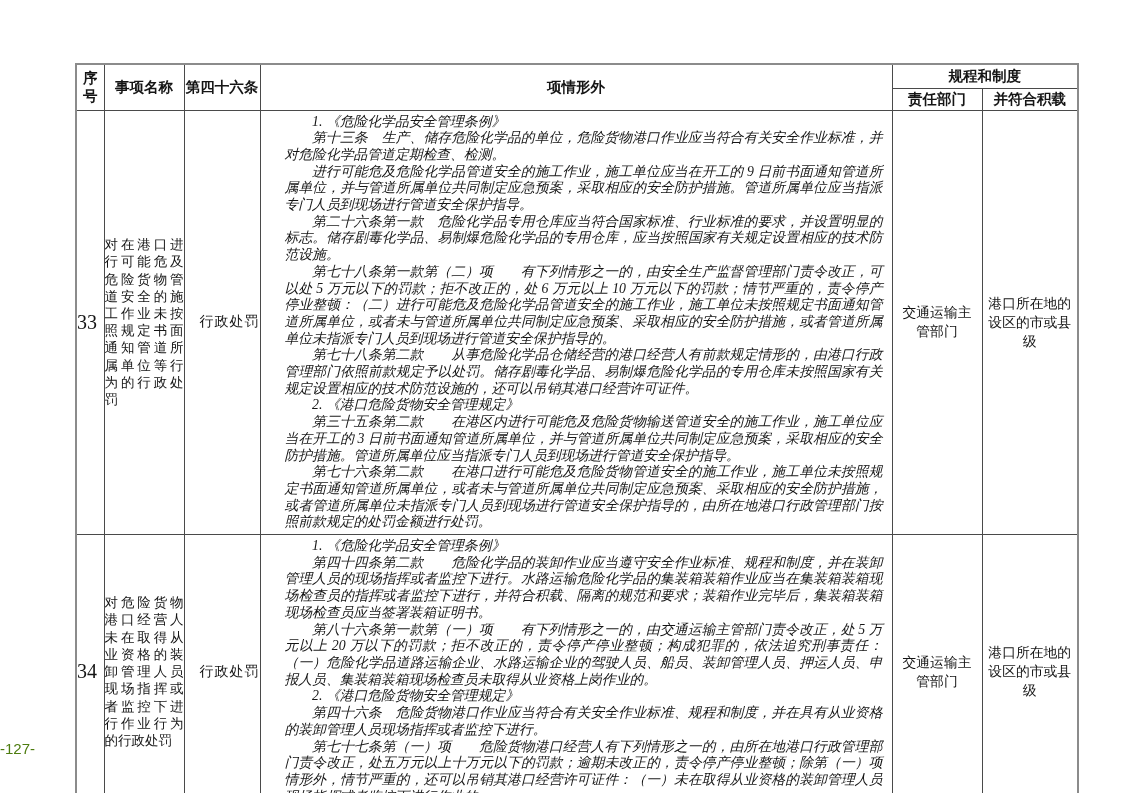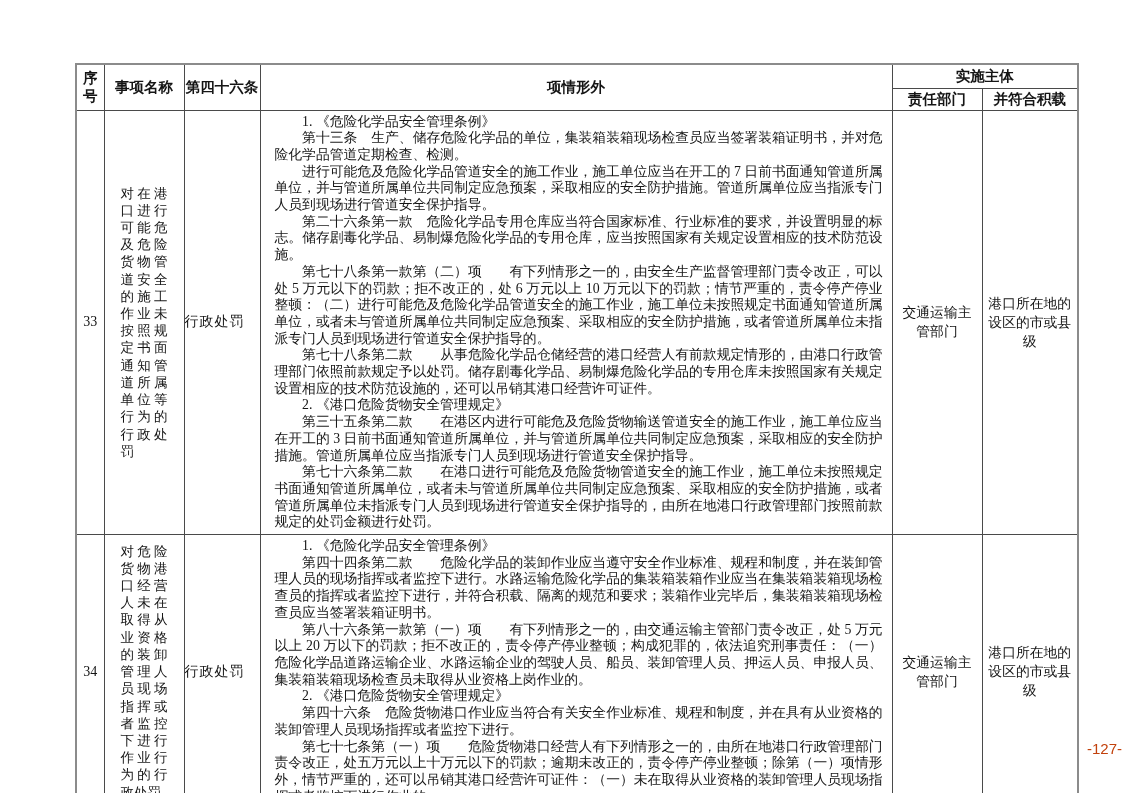--- a/index.html
+++ b/index.html
@@ -14,75 +14,75 @@
     border:2px solid #8b8b8b;
   }
   .doc-table th, .doc-table td { border:1px solid #4a4a4a; overflow:hidden; }
   .doc-table thead th {
     font-weight:bold; font-size:14.5px; text-align:center; vertical-align:middle;
     padding:1px 0; line-height:1.25;
   }
   tr.hrow1 { height:24px; } tr.hrow2 { height:22px; }
   th.h-seq { line-height:1.15; font-size:14px; }
   .row-33 { height:357px; } .row-34 { height:248px; }
-  td.c-seq { text-align:center; vertical-align:middle; font-size:14px; }
+  td.c-seq { vertical-align:middle; font-size:20px; }
   td.c-item {
-    font-size:13.5px; line-height:17.2px; padding:4px 16px; vertical-align:middle;
+    font-size:13.5px; line-height:17.2px; padding:4px 0; vertical-align:middle;
     text-align:justify;
   }
-  td.c-type { text-align:left; vertical-align:middle; font-size:14px; letter-spacing:1px; }
-  td.c-basis { vertical-align:middle; padding:3px 9px 3px 14px; }
+  td.c-type { text-align:right; vertical-align:middle; font-size:14px; letter-spacing:1px; }
+  td.c-basis { vertical-align:middle; padding:3px 9px 3px 24px;font-style:italic; }
   .basis p {
     font-size:13.8px; line-height:16.7px; text-indent:2em; text-align:justify;
     word-break:break-all;
   }
   td.c-dept, td.c-level {
     text-align:center; vertical-align:middle; font-size:13.8px; line-height:19px;
     padding:2px 4px;
   }
   .page-number {
-    position:absolute; top:740px; left:0; width:100%; text-align:right;
-    font-size:15px; color:#c2410c; font-family:"Liberation Sans","DejaVu Sans",sans-serif;
+    position:absolute; top:740px; left:0; width:100%; text-align:left;
+    font-size:15px; color:#4d7c0f; font-family:"Liberation Sans","DejaVu Sans",sans-serif;
   }
 </style>
 </head>
 <body>
 
 <table class="doc-table">
   <colgroup>
     <col style="width:28px">
       <col style="width:80px">
       <col style="width:76px">
     <col style="width:632px">
       <col style="width:90px">
       <col style="width:96px">
   </colgroup>
   <thead>
     <tr class="hrow1">
       <th rowspan="2" class="h-seq">序号</th>
       <th rowspan="2">事项名称</th>
       <th rowspan="2">第四十六条</th>
       <th rowspan="2">项情形外</th>
-      <th colspan="2">实施主体</th>
+      <th colspan="2">规程和制度</th>
     </tr>
     <tr class="hrow2">
       <th>责任部门</th>
       <th>并符合积载</th>
     </tr>
   </thead>
   <tbody>
     <tr class="row-33">
       <td class="c-seq">33</td>
       <td class="c-item">对在港口进行可能危及危险货物管道安全的施工作业未按照规定书面通知管道所属单位等行为的行政处罚</td>
       <td class="c-type">行政处罚</td>
       <td class="c-basis">
         <div class="basis">
             <p>1. 《危险化学品安全管理条例》</p>
-            <p>第十三条　生产、储存危险化学品的单位，集装箱装箱现场检查员应当签署装箱证明书，并对危险化学品管道定期检查、检测。</p>
-            <p>进行可能危及危险化学品管道安全的施工作业，施工单位应当在开工的 7 日前书面通知管道所属单位，并与管道所属单位共同制定应急预案，采取相应的安全防护措施。管道所属单位应当指派专门人员到现场进行管道安全保护指导。</p>
+            <p>第十三条　生产、储存危险化学品的单位，危险货物港口作业应当符合有关安全作业标准，并对危险化学品管道定期检查、检测。</p>
+            <p>进行可能危及危险化学品管道安全的施工作业，施工单位应当在开工的 9 日前书面通知管道所属单位，并与管道所属单位共同制定应急预案，采取相应的安全防护措施。管道所属单位应当指派专门人员到现场进行管道安全保护指导。</p>
             <p>第二十六条第一款　危险化学品专用仓库应当符合国家标准、行业标准的要求，并设置明显的标志。储存剧毒化学品、易制爆危险化学品的专用仓库，应当按照国家有关规定设置相应的技术防范设施。</p>
             <p>第七十八条第一款第（二）项　　有下列情形之一的，由安全生产监督管理部门责令改正，可以处 5 万元以下的罚款；拒不改正的，处 6 万元以上 10 万元以下的罚款；情节严重的，责令停产停业整顿：（二）进行可能危及危险化学品管道安全的施工作业，施工单位未按照规定书面通知管道所属单位，或者未与管道所属单位共同制定应急预案、采取相应的安全防护措施，或者管道所属单位未指派专门人员到现场进行管道安全保护指导的。</p>
             <p>第七十八条第二款　　从事危险化学品仓储经营的港口经营人有前款规定情形的，由港口行政管理部门依照前款规定予以处罚。储存剧毒化学品、易制爆危险化学品的专用仓库未按照国家有关规定设置相应的技术防范设施的，还可以吊销其港口经营许可证件。</p>
             <p>2. 《港口危险货物安全管理规定》</p>
             <p>第三十五条第二款　　在港区内进行可能危及危险货物输送管道安全的施工作业，施工单位应当在开工的 3 日前书面通知管道所属单位，并与管道所属单位共同制定应急预案，采取相应的安全防护措施。管道所属单位应当指派专门人员到现场进行管道安全保护指导。</p>
             <p>第七十六条第二款　　在港口进行可能危及危险货物管道安全的施工作业，施工单位未按照规定书面通知管道所属单位，或者未与管道所属单位共同制定应急预案、采取相应的安全防护措施，或者管道所属单位未指派专门人员到现场进行管道安全保护指导的，由所在地港口行政管理部门按照前款规定的处罚金额进行处罚。</p>
           </div>
       </td>
       <td class="c-dept">交通运输主管部门</td>
       <td class="c-level">港口所在地的设区的市或县级</td>

